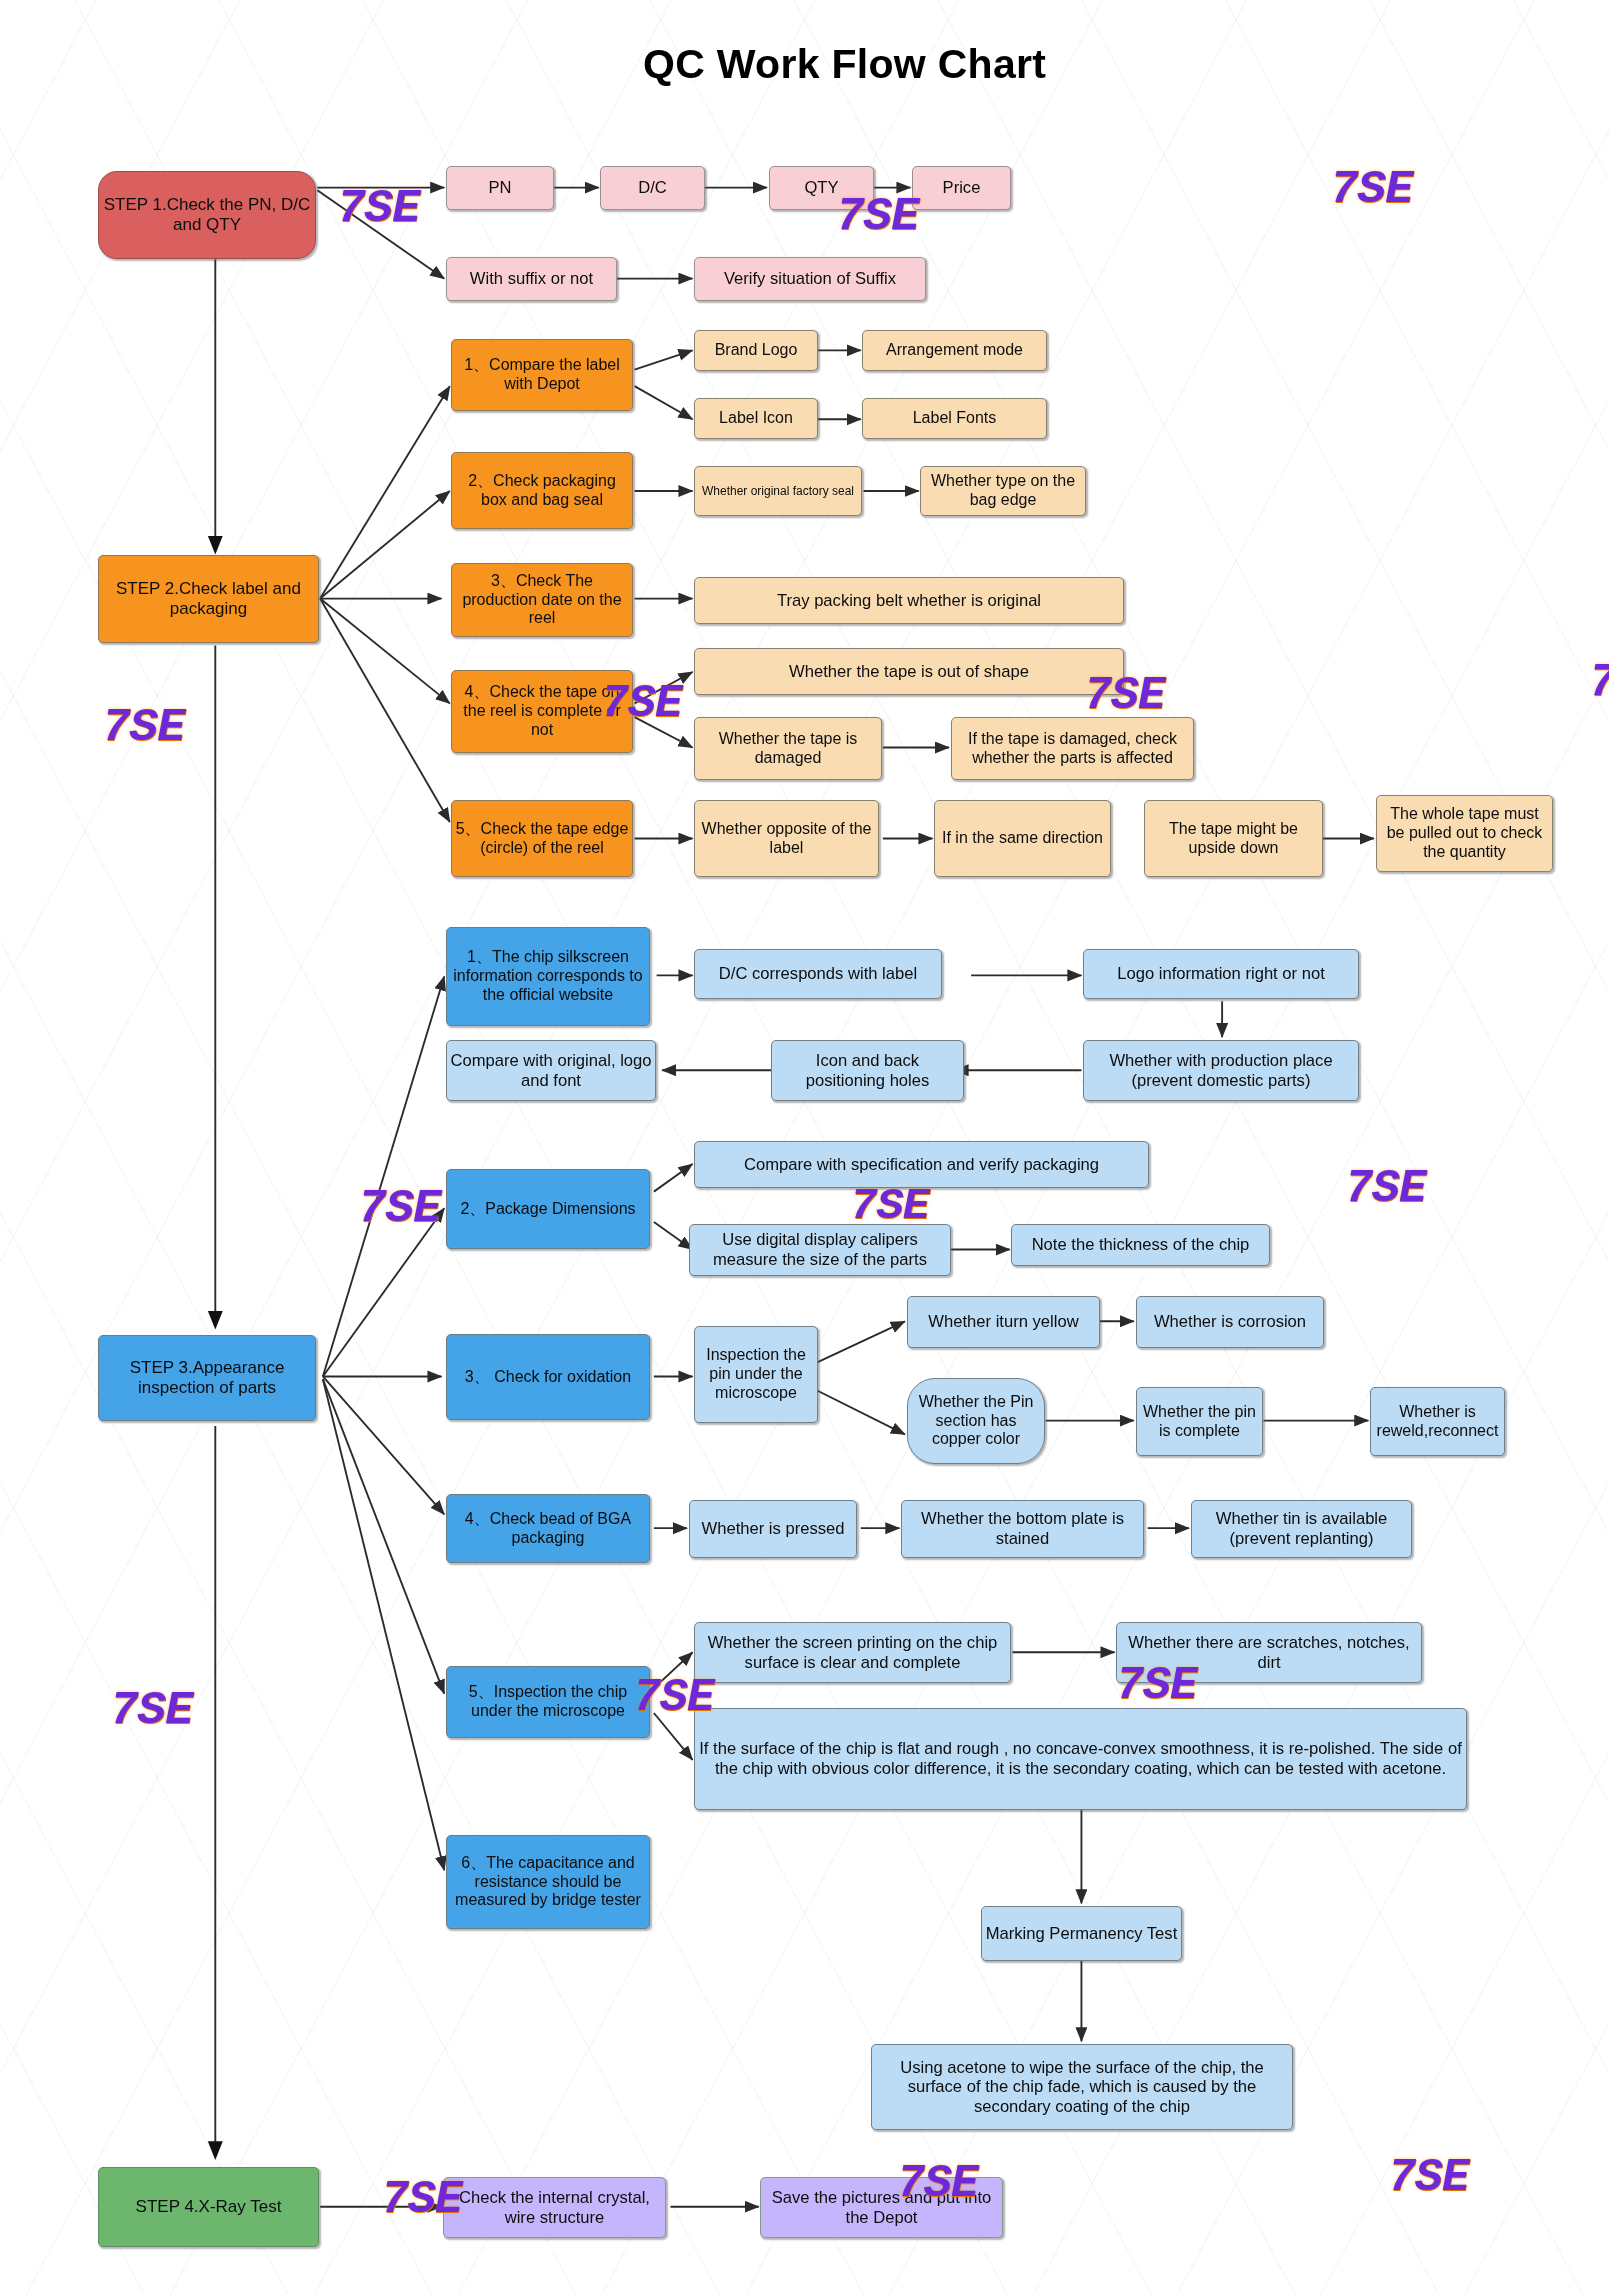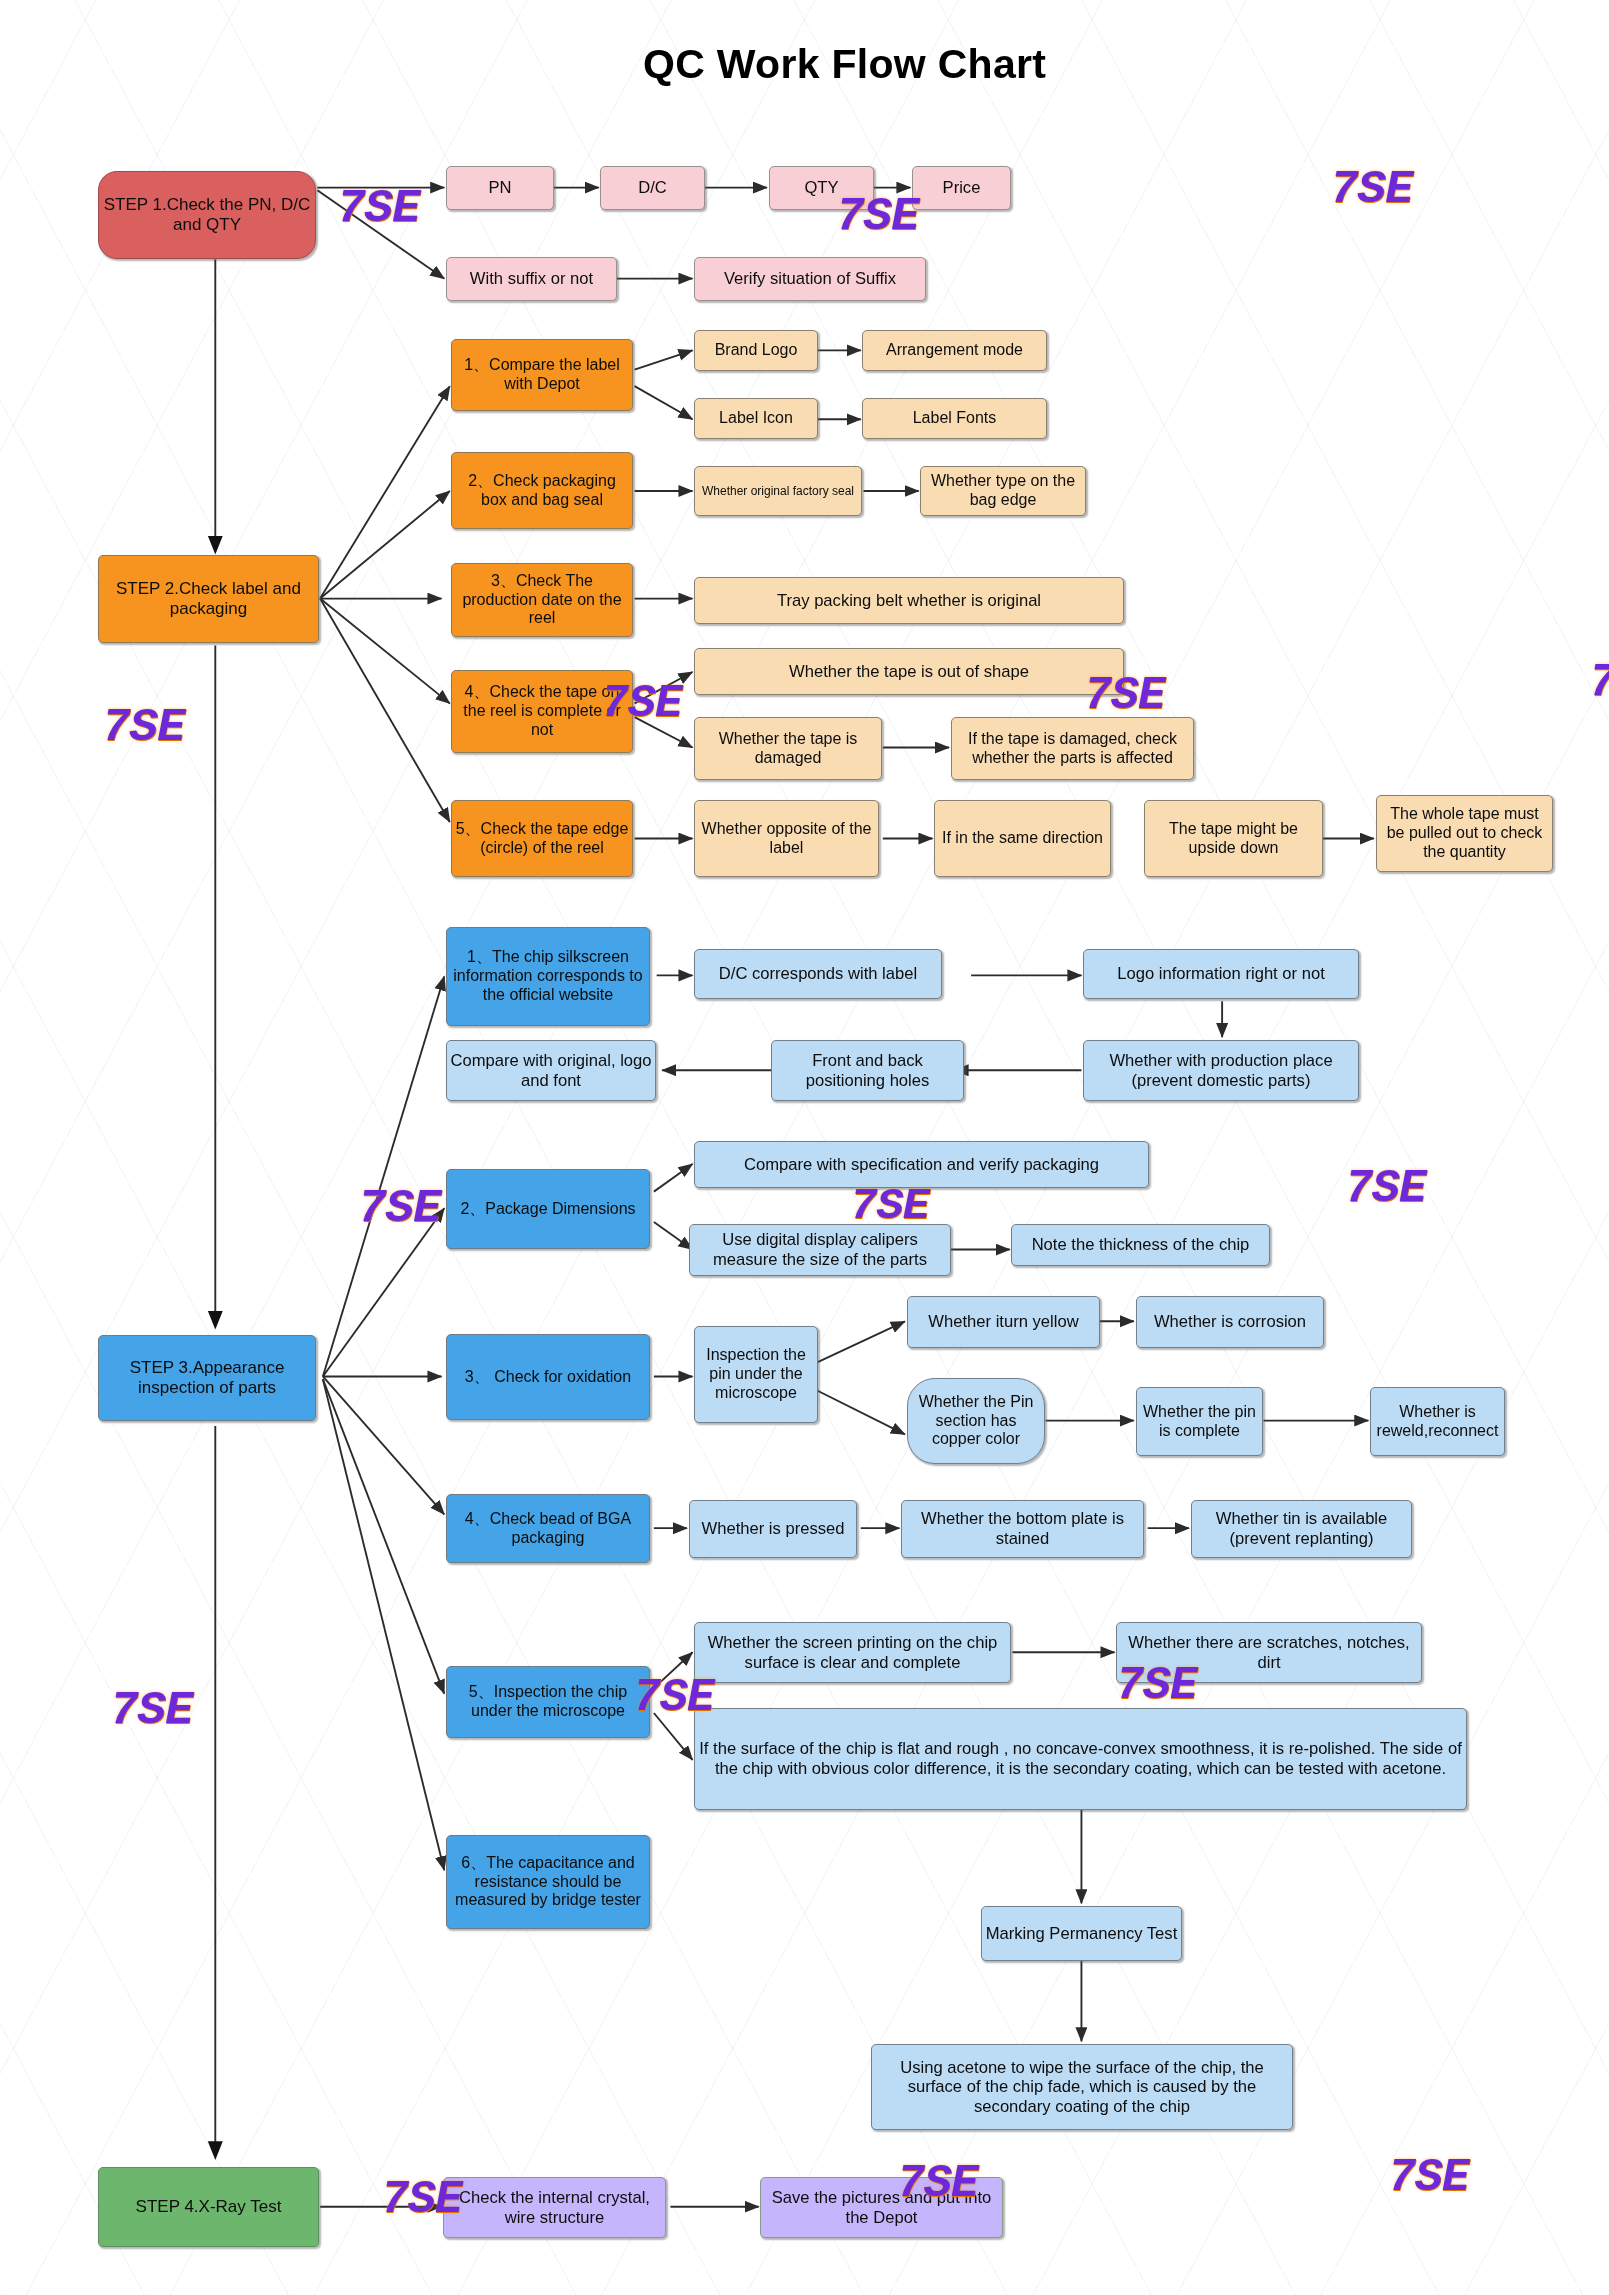--- a/index.html
+++ b/index.html
@@ -168,21 +168,21 @@
   <div class="node cream" style="left:934px;top:800px;width:177px;height:77px;font-size:16px;">If in the same direction</div>
   <div class="node cream" style="left:1144px;top:800px;width:179px;height:77px;font-size:16px;">The tape might be upside down</div>
   <div class="node cream" style="left:1376px;top:795px;width:177px;height:77px;font-size:16px;">The whole tape must be pulled out to check the quantity</div>
 
   <div class="node blue" style="left:98px;top:1335px;width:218px;height:86px;font-size:17px;">STEP 3.Appearance inspection of parts</div>
 
   <div class="node blue" style="left:446px;top:927px;width:204px;height:99px;font-size:16px;">1、The chip silkscreen information corresponds to the official website</div>
   <div class="node lblue" style="left:694px;top:949px;width:248px;height:50px;font-size:16.6px;">D/C  corresponds with label</div>
   <div class="node lblue" style="left:1083px;top:949px;width:276px;height:50px;font-size:16.6px;">Logo information right or not</div>
   <div class="node lblue" style="left:1083px;top:1040px;width:276px;height:61px;font-size:16.6px;">Whether with production place (prevent domestic parts)</div>
-  <div class="node lblue" style="left:771px;top:1040px;width:193px;height:61px;font-size:16.6px;">Front and back positioning holes</div>
+  <div class="node lblue" style="left:771px;top:1040px;width:193px;height:61px;font-size:16.6px;">Icon and back positioning holes</div>
   <div class="node lblue" style="left:446px;top:1040px;width:210px;height:61px;font-size:16.6px;">Compare with original, logo and font</div>
 
   <div class="node blue" style="left:446px;top:1169px;width:204px;height:80px;font-size:16px;">2、Package Dimensions</div>
   <div class="node lblue" style="left:694px;top:1141px;width:455px;height:47px;font-size:16.6px;">Compare with specification and verify packaging</div>
   <div class="node lblue" style="left:689px;top:1224px;width:262px;height:52px;font-size:16.6px;">Use digital display calipers measure the size of the parts</div>
   <div class="node lblue" style="left:1011px;top:1224px;width:259px;height:42px;font-size:16.6px;">Note the thickness of the chip</div>
 
   <div class="node blue" style="left:446px;top:1334px;width:204px;height:86px;font-size:16px;">3、 Check for oxidation</div>
   <div class="node lblue" style="left:694px;top:1326px;width:124px;height:97px;font-size:16px;">Inspection the pin under the microscope</div>
   <div class="node lblue" style="left:907px;top:1296px;width:193px;height:52px;font-size:16.6px;">Whether iturn yellow</div>

